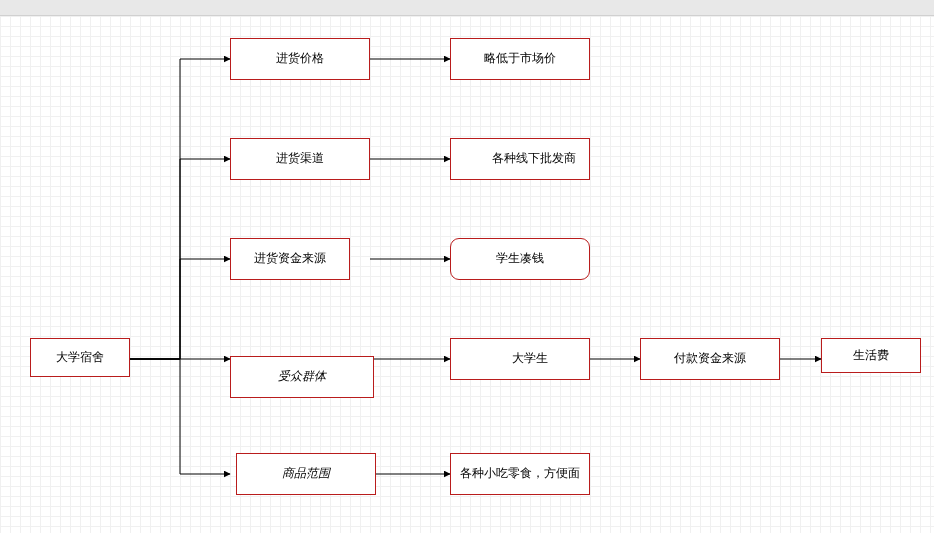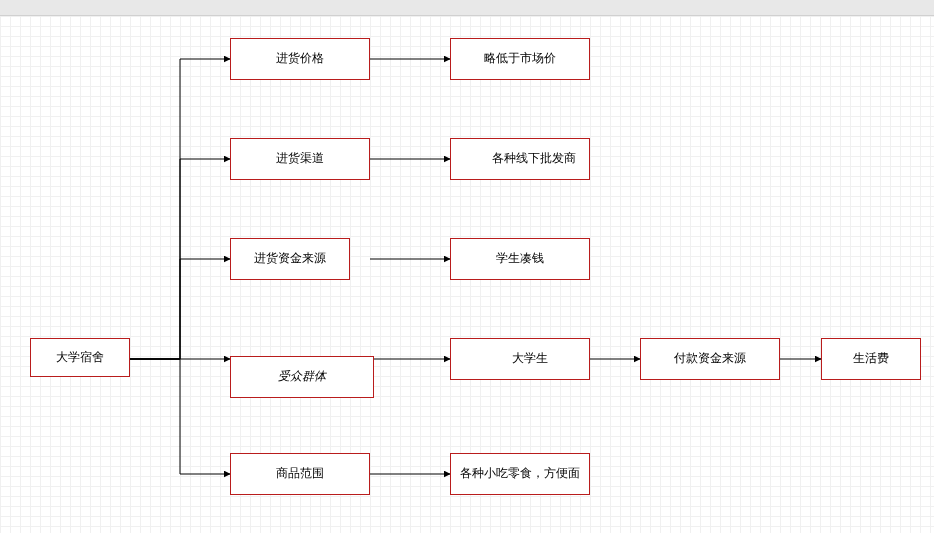--- a/index.html
+++ b/index.html
@@ -53,34 +53,34 @@
     </div>
   <div class="node" id="n-b2" style="left: 230px; top: 122px; width: 140px; height: 42px;">
       <span>进货渠道</span>
     </div>
   <div class="node" id="n-b2r" style="left: 450px; top: 122px; width: 140px; height: 42px; padding-left: 32px;">
       <span>各种线下批发商</span>
     </div>
   <div class="node" id="n-b3" style="left: 230px; top: 222px; width: 120px; height: 42px;">
       <span>进货资金来源</span>
     </div>
-  <div class="node" id="n-b3r" style="left: 450px; top: 222px; width: 140px; height: 42px;">
+  <div class="node" id="n-b3r" style="left: 450px; top: 222px; width: 140px; height: 42px; border-radius: 9px;">
       <span>学生凑钱</span>
     </div>
   <div class="node" id="n-b4" style="left: 230px; top: 340px; width: 144px; height: 42px; font-style: italic;">
       <span>受众群体</span>
     </div>
   <div class="node" id="n-b4r" style="left: 450px; top: 322px; width: 140px; height: 42px; padding-left: 24px;">
       <span>大学生</span>
     </div>
   <div class="node" id="n-b4r2" style="left: 640px; top: 322px; width: 140px; height: 42px;">
       <span>付款资金来源</span>
     </div>
-  <div class="node" id="n-b4r3" style="left: 821px; top: 322px; width: 100px; height: 42px;">
+  <div class="node" id="n-b4r3" style="left: 821px; top: 322px; width: 100px; height: 35px;">
       <span>生活费</span>
     </div>
-  <div class="node" id="n-b5" style="left: 230px; top: 437px; width: 140px; height: 42px;">
+  <div class="node" id="n-b5" style="left: 236px; top: 437px; width: 140px; height: 42px; font-style: italic;">
       <span>商品范围</span>
     </div>
   <div class="node" id="n-b5r" style="left: 450px; top: 437px; width: 140px; height: 42px;">
       <span>各种小吃零食，方便面</span>
     </div>
 </div>
 
 </body></html>

